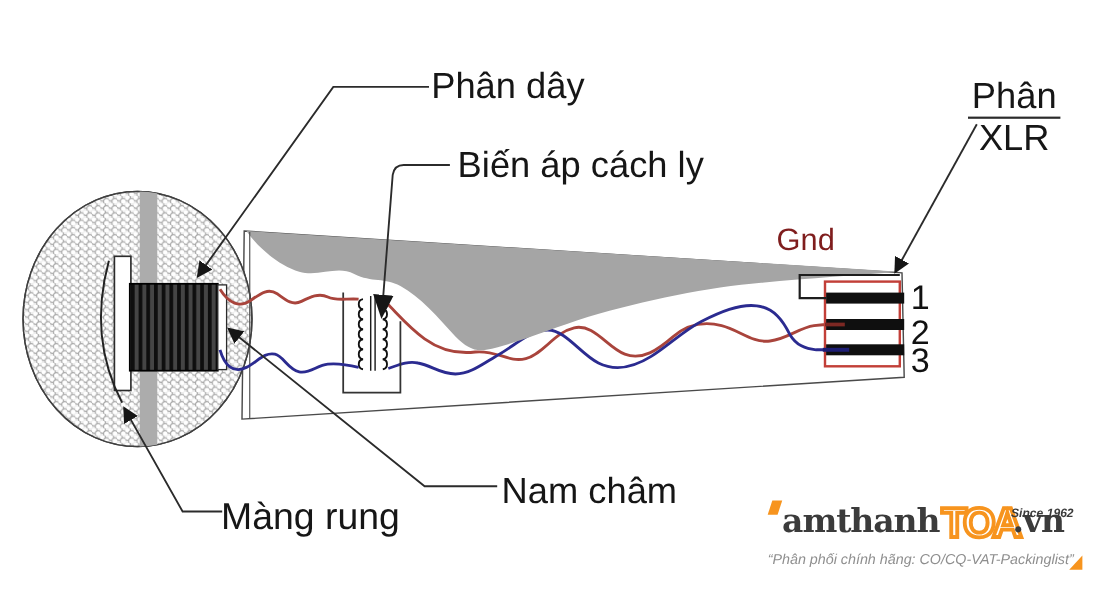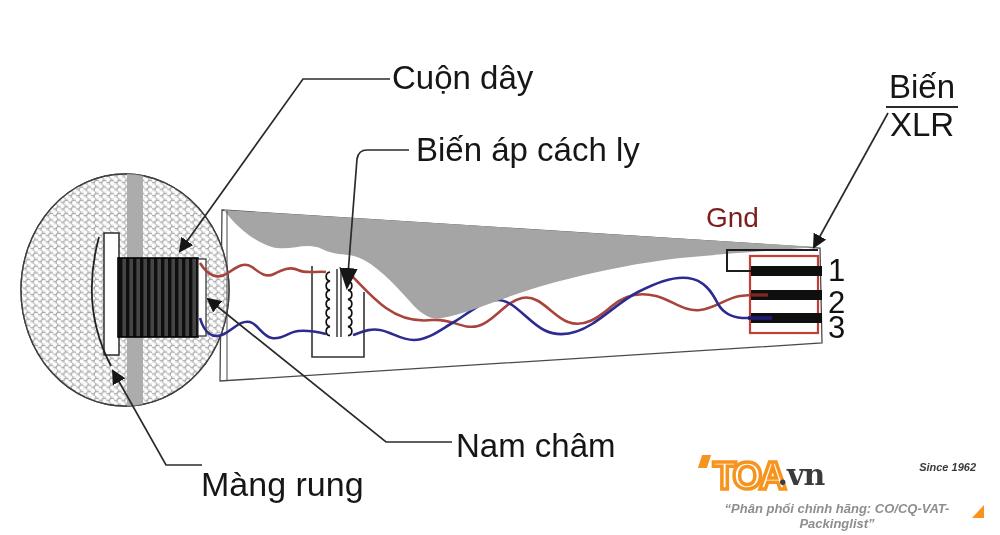--- a/index.html
+++ b/index.html
@@ -21,21 +21,21 @@
   .brand-a{font-family:"DejaVu Serif",serif;font-weight:bold;font-size:30px;
            color:var(--c-dark_text,#3B3B3B);letter-spacing:-1px;line-height:1;}
   .brand-toa{font-family:Liberation Sans, sans-serif;font-weight:bold;font-size:38px;
              line-height:.85;letter-spacing:-3px;color:#fff;
              -webkit-text-stroke:3.5px var(--c-orange,#F7941E);margin:0 0 -2px 2px;}
   .brand-vn{font-family:"DejaVu Serif",serif;font-weight:bold;font-size:30px;
             color:var(--c-dark_text,#3B3B3B);letter-spacing:-1px;line-height:1;margin-left:-6px;text-align:center;}
   .since{position:absolute;right:10px;top:6px;font-size:11px;font-style:italic;font-weight:bold;
          color:var(--c-dark_text,#3B3B3B);}
   .tagline{position:absolute;left:0;top:46px;width:100%;text-align:center;font-size:13px;
-           font-style:italic;font-weight:bold;color:var(--c-tagline_gray,#8E8E8E);}
+           font-style:italic;font-weight:normal;color:var(--c-tagline_gray,#8E8E8E);}
   .tri-r{position:absolute;right:2px;top:50px;width:0;height:0;
          border-left:12px solid transparent;border-bottom:13px solid var(--c-orange,#F7941E);}
 </style>
 </head>
 <body>
 
 <div id="canvas">
 
   <svg width="1000" height="535" viewBox="0 0 1000 535">
     <defs>
@@ -105,36 +105,37 @@
 
     <g fill="none" style="stroke:var(--c-line_dark,#2B2B2B)" stroke-width="1.7">
       <path d="M390 79 L303 79 L180 251" marker-end="url(#arrow)"></path>
       <path d="M409 150 L367 150 C361 150 358 153 357 159 L347 287" marker-end="url(#arrowBig)"></path>
       <path d="M888 113 L814 247" marker-end="url(#arrow)"></path>
       <path d="M452 442 L386 442 L208 299" marker-end="url(#arrow)"></path>
       <path d="M202 465 L166 465 L113 371" marker-end="url(#arrow)"></path>
     </g>
   </svg>
 
-  <div class="lbl" style="left:392px;top:61px;">Cuộn dây</div>
+  <div class="lbl" style="left:392px;top:61px;">Phân dây</div>
   <div class="lbl" style="left:416px;top:133px;text-align:right;">Biến áp cách ly</div>
   <div class="lbl xlr-lab">
-    <span class="l1">Biến</span>
+    <span class="l1">Phân</span>
     <span class="l2">XLR</span>
   </div>
   <div class="gnd">Gnd</div>
   <div class="pin-num" style="top:255px;">1</div>
   <div class="pin-num" style="top:287px;">2</div>
   <div class="pin-num" style="top:312px;">3</div>
   <div class="lbl" style="left:456px;top:429px;">Nam châm</div>
-  <div class="lbl" style="left:201px;top:467px;font-size:34px;">Màng rung</div>
+  <div class="lbl" style="left:201px;top:453px;font-size:34px;">Màng rung</div>
 
   <div class="logo">
     <div class="row">
       <span class="tri-l"></span>
+      <span class="brand-a">amthanh</span>
       <span class="brand-toa">TOA</span>
       <span class="brand-vn">.vn</span>
     </div>
     <span class="since">Since 1962</span>
     <div class="tagline">“Phân phối chính hãng: CO/CQ-VAT-Packinglist”</div>
     <span class="tri-r"></span>
   </div>
 
 </div>
 

